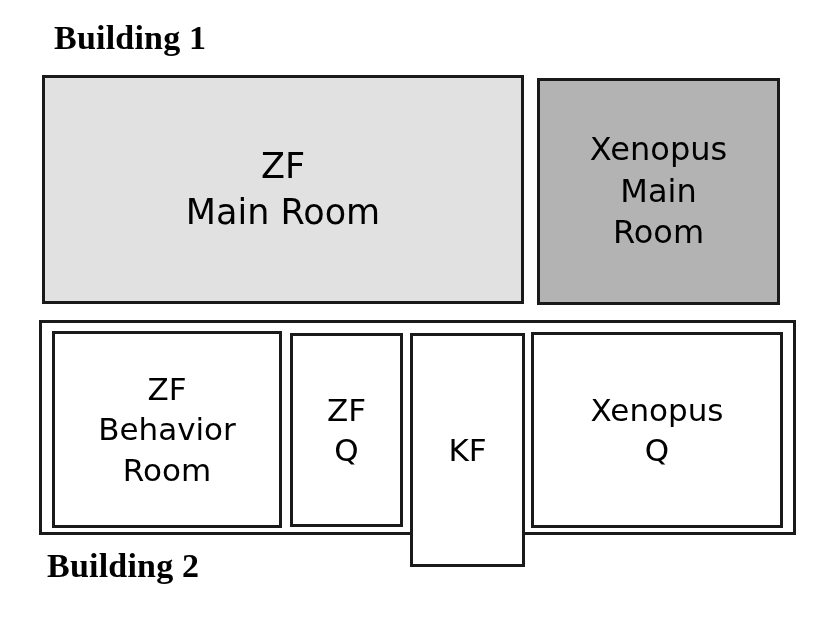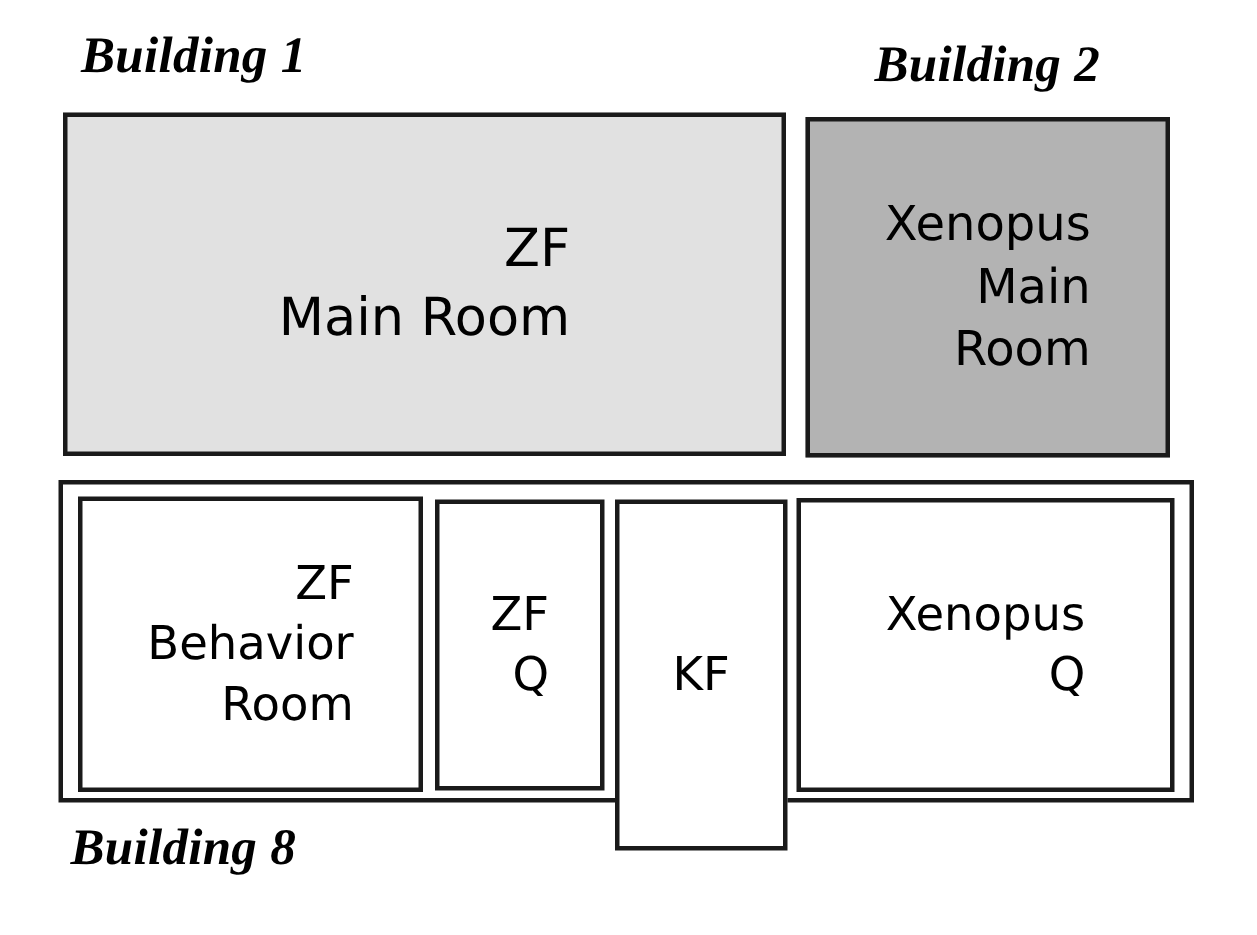--- a/index.html
+++ b/index.html
@@ -22,21 +22,20 @@
     top: 0;
     width: 838px;
     height: 623px;
   }
 
   
   .building-label {
     position: absolute;
     font-family: "Liberation Serif", "DejaVu Serif", serif;
     font-weight: bold;
-    font-style: italic;
     font-size: 34px;
     line-height: 40px;
     color: #000000;
     white-space: nowrap;
     letter-spacing: 0.2px;
   }
   #label-building-1 { left: 54px;  top: 18px; }
   #label-building-2 { left: 583px; top: 24px; }
   #label-building-3 { left: 47px;  top: 546px; }
 
@@ -50,21 +49,20 @@
     align-items: center;
     justify-content: center;
     text-align: center;
   }
   .room-label {
     font-family: "DejaVu Sans", "Liberation Sans", sans-serif;
     color: #000000;
     line-height: 1.30;
     white-space: pre-line;
     padding: 0 4px;
-    text-align: right;
   }
 
   
   #zf-main-room {
     left: 42px;
     top: 75px;
     width: 482px;
     height: 229px;
     background: #e1e1e1;
     border-width: 3px;
@@ -120,21 +118,20 @@
 
 <div id="canvas">
 
   <div class="building-label" id="label-building-1">Building 1</div>
 
   <div class="room" id="zf-main-room">
     <span class="room-label">ZF
 Main Room</span>
   </div>
 
-  <div class="building-label" id="label-building-2">Building 2</div>
 
   <div class="room" id="xenopus-main-room">
     <span class="room-label">Xenopus
 Main
 Room</span>
   </div>
 
   <div id="building-3-shell"></div>
 
   <div class="room" id="zf-behavior-room">
@@ -150,15 +147,15 @@
 
   <div class="room" id="kf-room">
     <span class="room-label">KF</span>
   </div>
 
   <div class="room" id="xenopus-q-room">
     <span class="room-label">Xenopus
 Q</span>
   </div>
 
-  <div class="building-label" id="label-building-3">Building 8</div>
+  <div class="building-label" id="label-building-3">Building 2</div>
 
 </div>
 
 </body></html>

